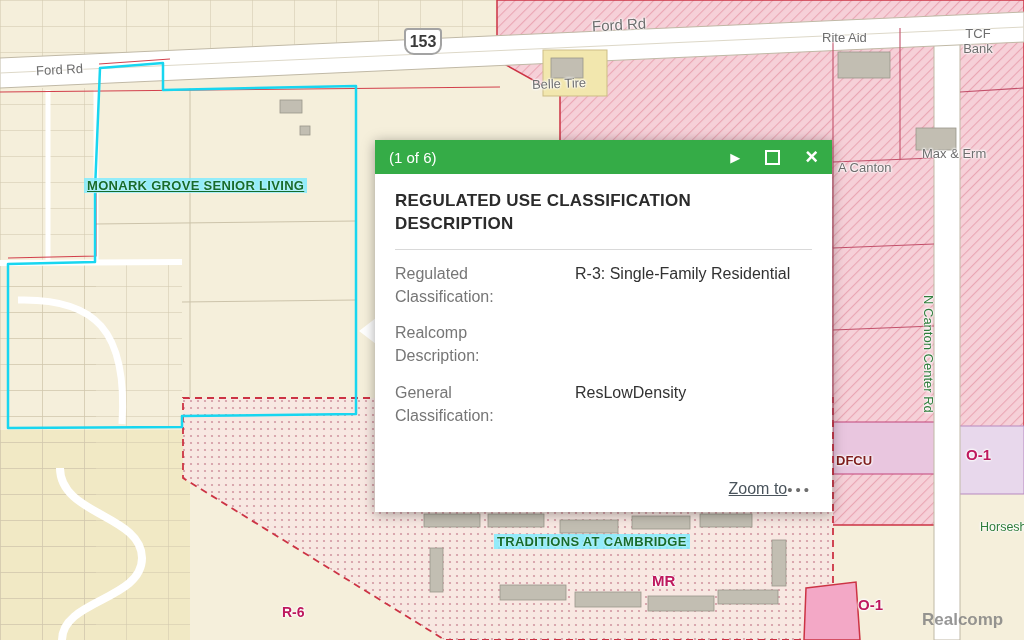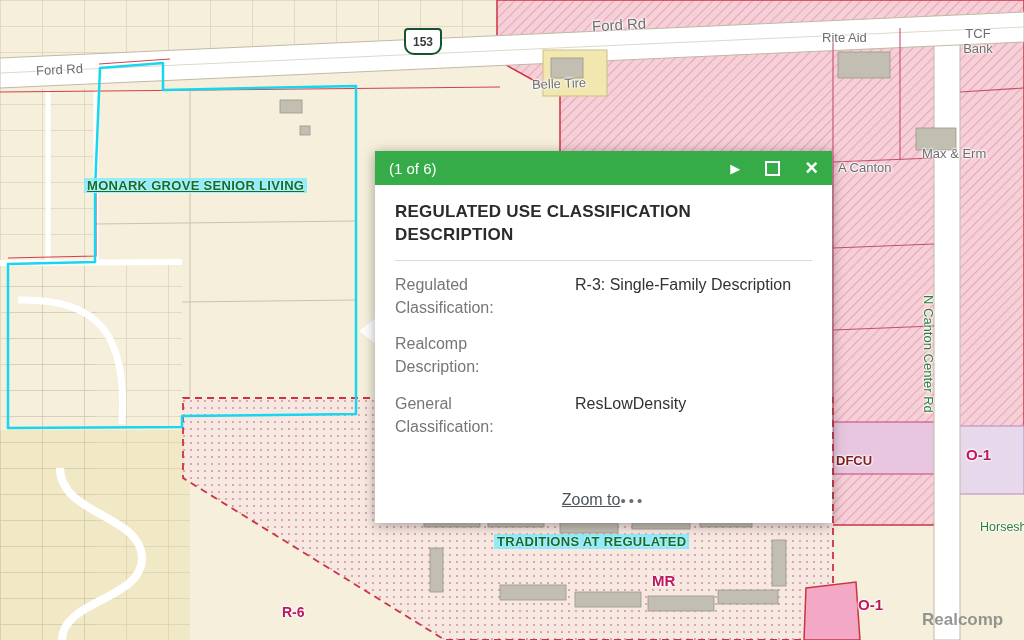--- a/index.html
+++ b/index.html
@@ -9,29 +9,29 @@
   
   .lbl{position:absolute;z-index:5;white-space:nowrap;
        text-shadow:0 0 2px #fff,0 0 2px #fff,0 0 3px #fff,0 0 3px #fff;}
   .road-lbl{color:#6e6e6e;font-size:13px;}
   .green-lbl{color:#2f7d3b;font-size:13px;}
   .red-zone{color:#be185d;font-weight:bold;font-size:15px;}
   .hl-lbl{background:rgba(125,235,255,.82);color:#156c2d;font-weight:bold;
           font-size:13px;padding:0 3px;letter-spacing:.3px;
           text-shadow:0 0 2px rgba(255,255,255,.9);}
   .shield{position:absolute;z-index:5;width:34px;height:23px;background:#fff;
-          border:2px solid #14532d;border-radius:4px 4px 10px 10px;
+          border:2px solid #a3a3a3;border-radius:4px 4px 10px 10px;
           display:flex;align-items:center;justify-content:center;
-          font-size:12px;font-weight:bold;color:#3a3a3a;}
+          font-size:16px;font-weight:bold;color:#3a3a3a;}
   .watermark{color:#7d7d7d;opacity:.8;font-size:17px;font-weight:bold;
              text-shadow:none;}
   
   #popup{position:absolute;left:375px;top:140px;width:457px;height:372px;
          background:#fff;z-index:10;box-shadow:0 2px 12px rgba(0,0,0,.35);
-         display:flex;flex-direction:column;box-sizing:border-box;margin-top:11px;}
+         display:flex;flex-direction:column;box-sizing:border-box;}
   #popup-pointer{position:absolute;left:359px;top:318px;width:0;height:0;z-index:10;
          border-top:13px solid transparent;border-bottom:13px solid transparent;
          border-right:17px solid #fff;}
   .p-header{height:34px;background:#35ac47;color:#fff;display:flex;
             align-items:center;padding:0 14px;flex:0 0 auto;}
   .p-pager{font-size:15px;}
   .p-icons{margin-left:auto;display:flex;align-items:center;gap:25px;}
   .p-icons>*{cursor:pointer;color:#fff;}
   .icon-next{font-size:13px;line-height:1;}
   .icon-max{width:11px;height:11px;border:2px solid #fff;display:inline-block;}
@@ -39,21 +39,21 @@
   .p-body{flex:1;display:flex;flex-direction:column;padding:16px 20px 14px;
           box-sizing:border-box;overflow:hidden;border-radius:27px;}
   .p-title{margin:0;font-size:17px;font-weight:bold;color:#2b2b2b;
            line-height:1.35;letter-spacing:.2px;}
   .p-divider{border:none;border-top:1px solid #d9d9d9;margin:13px 0 2px;}
   .p-fields{margin-top:10px;}
   .f-row{display:flex;margin-bottom:13px;}
   .f-label{flex:0 0 150px;color:#767676;font-size:16px;line-height:1.45;}
   .f-value{flex:1;color:#323232;font-size:16px;line-height:1.45;padding-left:30px;}
   .p-footer{margin-top:auto;display:flex;align-items:center;
-            justify-content:center;}
+            justify-content:flex-end;}
   .zoom-link{color:#4a545c;font-size:16px;text-decoration:underline;cursor:pointer;}
   .more-dots{color:#6e6e6e;font-size:15px;letter-spacing:3px;cursor:pointer;}
 </style>
 </head>
 <body>
 
 <div id="stage">
 
   <svg id="map-svg" width="1024" height="640" viewBox="0 0 1024 640">
     <defs>
@@ -153,21 +153,21 @@
   <div class="lbl road-lbl" style="left:592px;top:16px;font-size:15px;transform:rotate(-3deg);">Ford Rd</div>
   <div class="lbl road-lbl" style="left:532px;top:76px;transform:rotate(-2deg);">Belle Tire</div>
   <div class="lbl road-lbl" style="left:822px;top:30px;">Rite Aid</div>
   <div class="lbl road-lbl" style="left:952px;top:26px;width:52px;white-space:normal;text-align:center;">TCF Bank</div>
   <div class="lbl road-lbl" style="left:922px;top:146px;">Max &amp; Erm</div>
   <div class="lbl road-lbl" style="left:838px;top:160px;">A Canton</div>
   <div class="lbl hl-lbl" style="left:84px;top:178px;text-decoration:underline;">MONARK GROVE SENIOR LIVING</div>
   <div class="lbl green-lbl" style="left:936px;top:295px;transform:rotate(90deg);transform-origin:0 0;">N Canton Center Rd</div>
   <div class="lbl" style="left:836px;top:453px;color:#7f1d1d;font-weight:bold;font-size:13px;">DFCU</div>
   <div class="lbl red-zone" style="left:966px;top:446px;">O-1</div>
-  <div class="lbl hl-lbl" style="left:494px;top:534px;">TRADITIONS AT REGULATED</div>
+  <div class="lbl hl-lbl" style="left:494px;top:534px;">TRADITIONS AT CAMBRIDGE</div>
   <div class="lbl green-lbl" style="left:980px;top:520px;font-size:12.5px;">Horsesh</div>
   <div class="lbl red-zone" style="left:652px;top:572px;">MR</div>
   <div class="lbl red-zone" style="left:282px;top:604px;font-size:14px;">R-6</div>
   <div class="lbl red-zone" style="left:858px;top:596px;">O-1</div>
   <div class="lbl watermark" style="left:922px;top:610px;">Realcomp</div>
 
   <div id="popup-pointer"></div>
   <div id="popup">
     <div class="p-header">
       <span class="p-pager">(1 of 6)</span>
@@ -176,21 +176,21 @@
         <span class="icon-max"></span>
         <span class="icon-close">×</span>
       </div>
     </div>
     <div class="p-body">
       <h2 class="p-title">REGULATED USE CLASSIFICATION DESCRIPTION</h2>
       <hr class="p-divider">
       <div class="p-fields">
         <div class="f-row">
           <div class="f-label">Regulated Classification:</div>
-          <div class="f-value">R-3: Single-Family Description</div>
+          <div class="f-value">R-3: Single-Family Residential</div>
         </div>
         <div class="f-row">
           <div class="f-label">Realcomp Description:</div>
         </div>
         <div class="f-row">
           <div class="f-label">General Classification:</div>
           <div class="f-value">ResLowDensity</div>
         </div>
       </div>
       <div class="p-footer">

